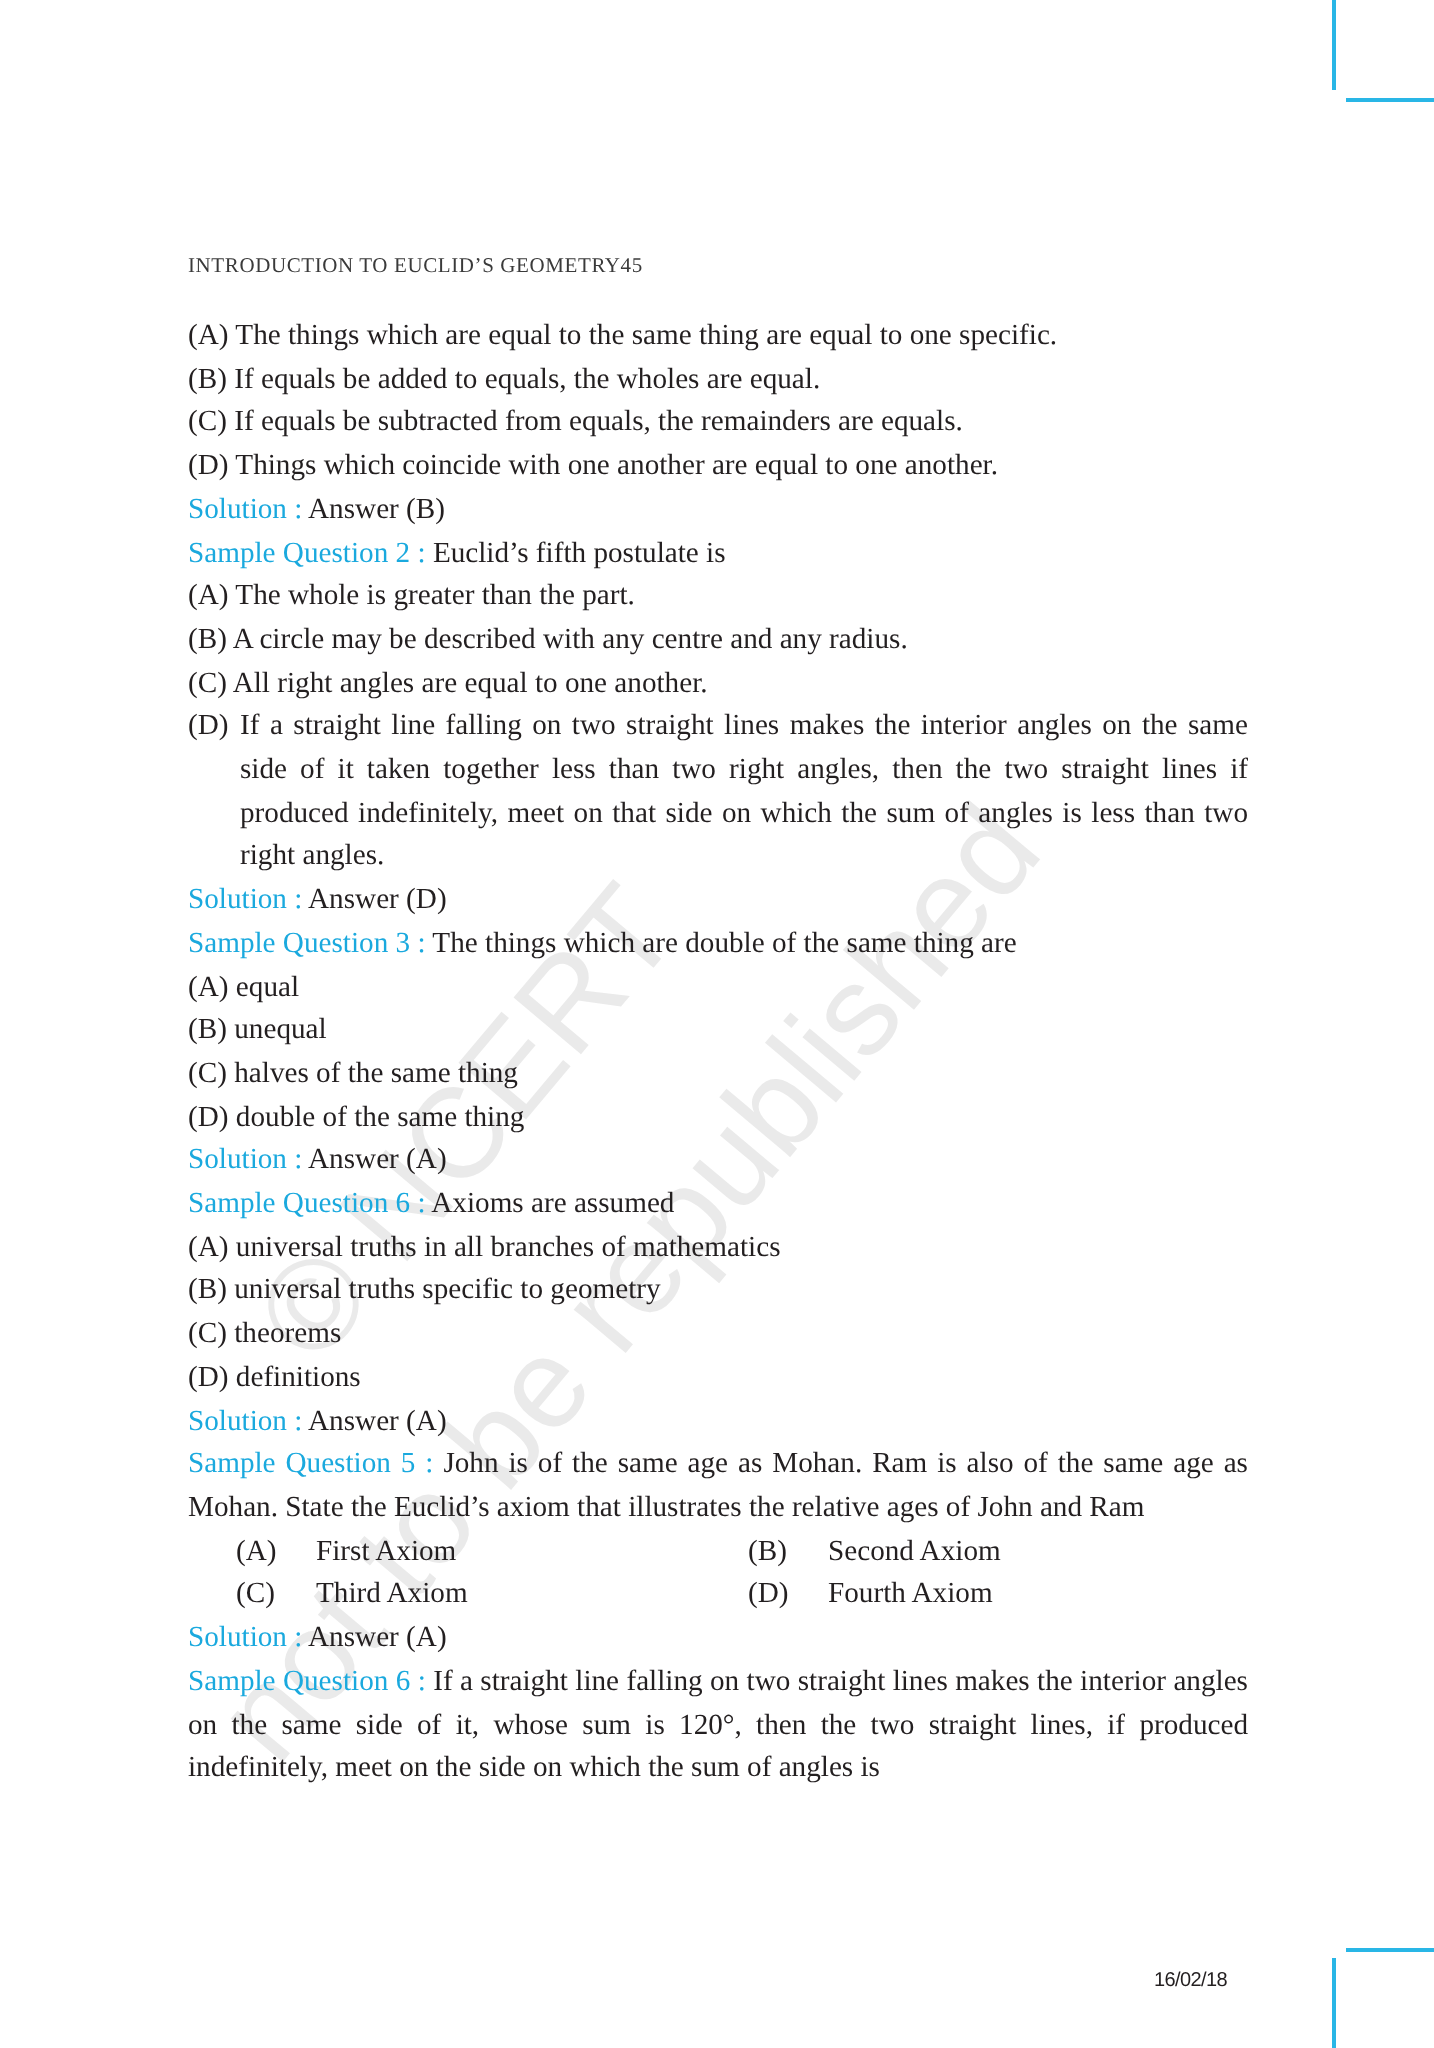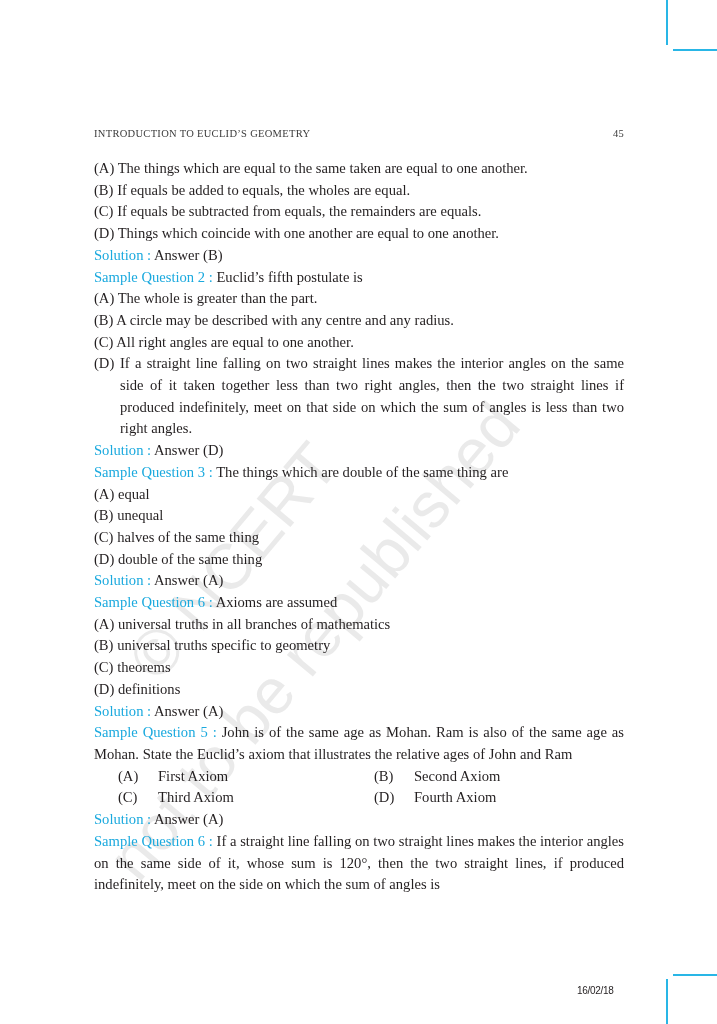--- a/index.html
+++ b/index.html
@@ -6,21 +6,21 @@
     body {
       width: 717px; height: 1024px; position: relative; overflow: hidden;
       background: #ffffff;
       font-family: "Liberation Serif", "DejaVu Serif", serif;
       color: #231f20;
     }
     .crop { position: absolute; background: #29b6e6; }
     .running-head {
       position: absolute; left: 94px; top: 128px; width: 530px;
       font-size: 10.5px; letter-spacing: 0.3px; color: #3a3a3a;
-      display: flex; justify-content: space-between; gap: 16px;
+      display: flex; 
     }
     .content {
       position: absolute; left: 94px; top: 158px; width: 530px;
       font-size: 14.6px; line-height: 21.7px;
     }
     .line { white-space: nowrap; }
     .label { color: #1aa9de; font-weight: normal; }
     .opt-block { display: flex; }
     .opt-block .letter { flex: 0 0 auto; width: 26px; }
     .opt-block .otext { flex: 1; text-align: justify; white-space: normal; }
@@ -57,21 +57,21 @@
 </div>
 
 <div class="running-head">
   <span>INTRODUCTION TO EUCLID’S GEOMETRY</span>
   <span>45</span>
 </div>
 
 <div class="content">
 
   <div>
-    <div class="line"><span>(A)</span> <span>The things which are equal to the same taken are equal to one another.</span></div>
+    <div class="line"><span>(A)</span> <span>The things which are equal to the same thing are equal to one specific.</span></div>
     <div class="line"><span>(B)</span> <span>If equals be added to equals, the wholes are equal.</span></div>
     <div class="line"><span>(C)</span> <span>If equals be subtracted from equals, the remainders are equals.</span></div>
     <div class="line"><span>(D)</span> <span>Things which coincide with one another are equal to one another.</span></div>
   </div>
   <div class="line"><span class="label">Solution :</span> <span>Answer (B)</span></div>
 
   <div class="line"><span class="label">Sample Question 2 :</span> <span>Euclid’s fifth postulate is</span></div>
   <div class="line"><span>(A)</span> <span>The whole is greater than the part.</span></div>
   <div class="line"><span>(B)</span> <span>A circle may be described with any centre and any radius.</span></div>
   <div class="line"><span>(C)</span> <span>All right angles are equal to one another.</span></div>

